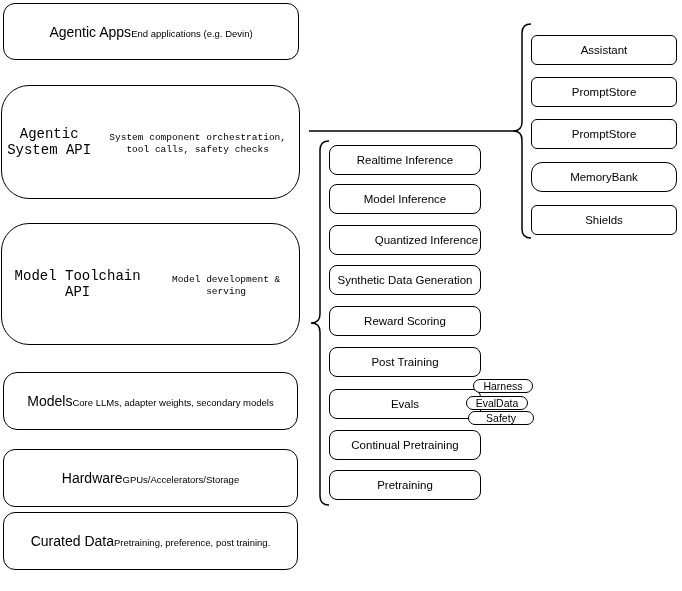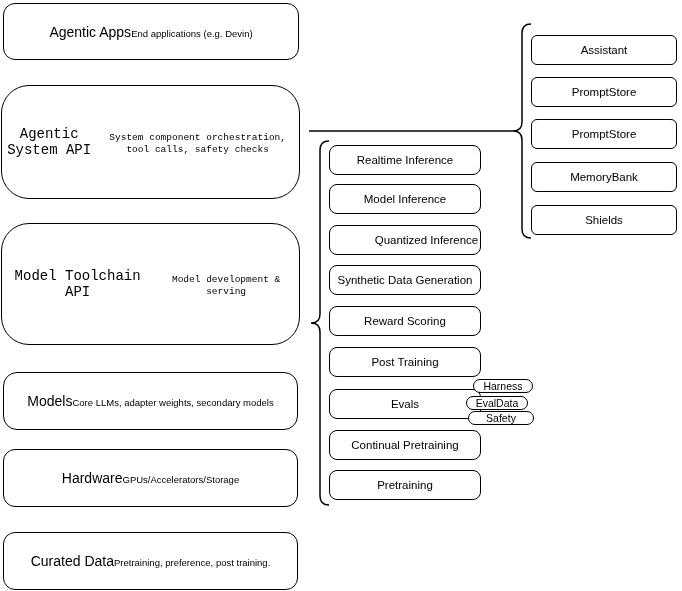--- a/index.html
+++ b/index.html
@@ -61,21 +61,21 @@
   <div class="node lbox" style="left:3px;top:372px;width:295px;height:58px;border-radius:14px;">
     <div class="title">Models</div>
     <div class="subtitle">Core LLMs, adapter weights, secondary models</div>
   </div>
 
   <div class="node lbox" style="left:3px;top:449px;width:295px;height:58px;">
     <div class="title">Hardware</div>
     <div class="subtitle">GPUs/Accelerators/Storage</div>
   </div>
 
-  <div class="node lbox" style="left:3px;top:532px;width:295px;height:58px;">
+  <div class="node lbox" style="left:3px;top:512px;width:295px;height:58px;">
     <div class="title">Curated Data</div>
     <div class="subtitle">Pretraining, preference, post training.</div>
   </div>
 
   <div class="mbox" style="top:145px;">
     <span>Realtime Inference</span>
   </div>
   <div class="mbox" style="top:184px;">
     <span>Model Inference</span>
   </div>
@@ -113,20 +113,20 @@
 
   <div class="rbox" style="top:35px;">
     <span>Assistant</span>
   </div>
   <div class="rbox" style="top:77px;">
     <span>PromptStore</span>
   </div>
   <div class="rbox" style="top:119px;">
     <span>PromptStore</span>
   </div>
-  <div class="rbox" style="top:162px;">
+  <div class="rbox" style="top:162px;border-radius:11px;">
     <span>MemoryBank</span>
   </div>
   <div class="rbox" style="top:205px;">
     <span>Shields</span>
   </div>
 
 </div>
 
 </body></html>

